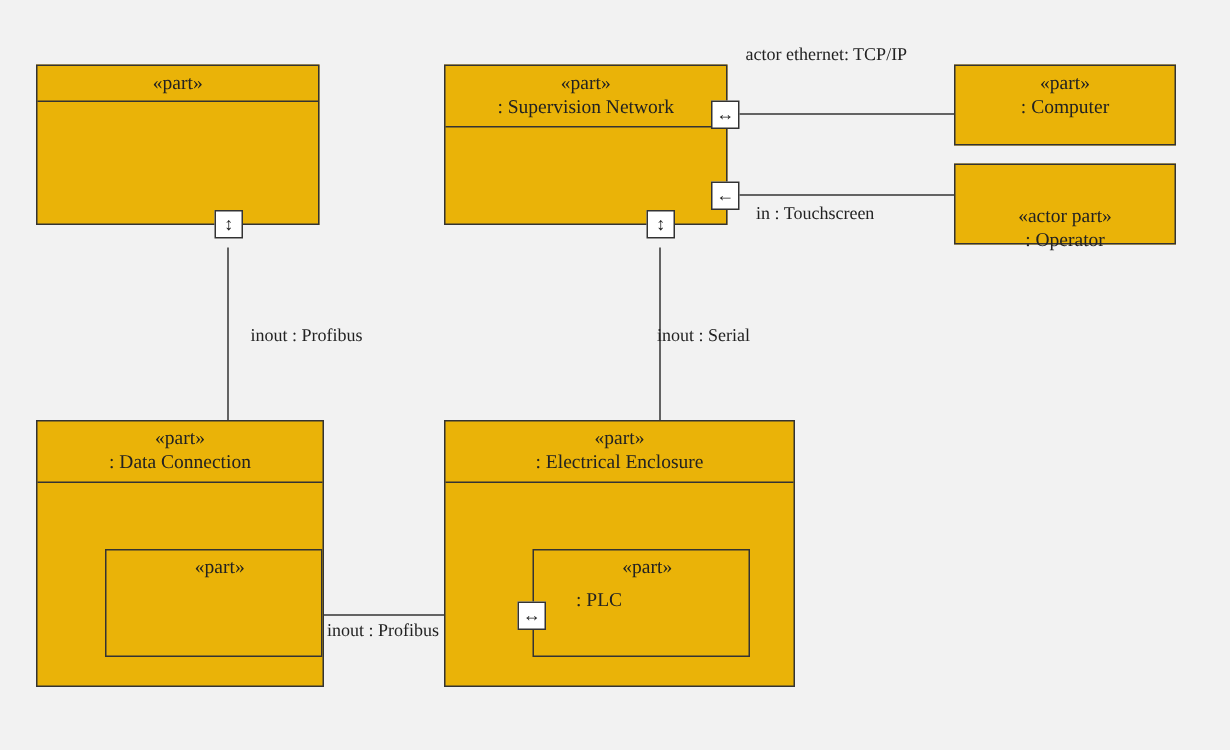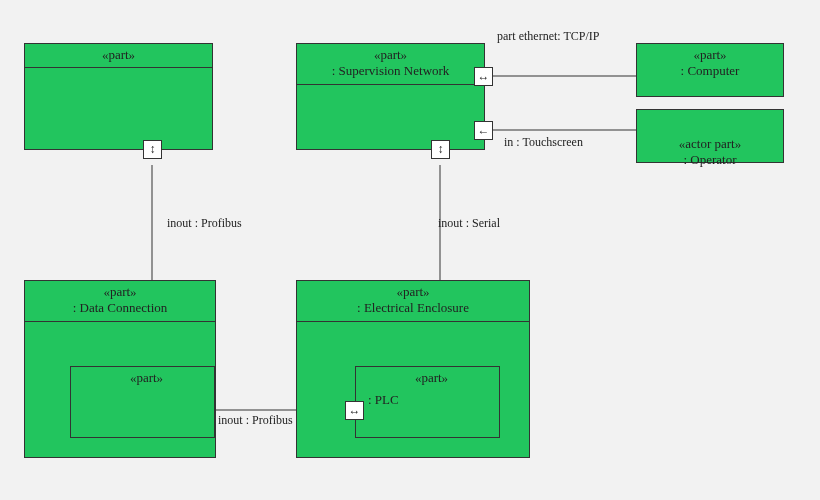--- a/index.html
+++ b/index.html
@@ -8,21 +8,21 @@
     width: 820px;
     height: 500px;
     font-family: "Times New Roman", serif;
     font-size: 13px;
     background: #f2f2f2;
     position: relative;
     color: #222;
   }
   .box {
     position: absolute;
-    background: #22c55e;
+    background: #eab308;
     border: 1px solid #333;
   }
   .hdr {
     border-bottom: 1px solid #333;
     text-align: center;
     padding: 3px 4px 4px 4px;
     line-height: 1.25;
   }
   .stereo { display: block; }
   .name { display: block; }
@@ -117,24 +117,24 @@
 <div class="box" style="left:296px; top:280px; width:232px; height:176px;">
   <div class="hdr">
     <span class="stereo">«part»</span>
     <span class="name">: Electrical Enclosure</span>
   </div>
 </div>
 
 <div class="box" style="left:355px; top:366px; width:143px; height:70px;">
   <div class="hdr" style="border-bottom:none; text-align:left; padding-left:12px;">
     <span class="stereo" style="text-align:center; display:block;">«part»</span>
-    <span class="name" style="padding-top:6px; display:block;">: PLC</span>
+    <span class="name" style="padding-top:6px; display:block;margin-left:16px;">: PLC</span>
   </div>
 </div>
 <div class="port" style="left:345px; top:401px;">
   <span>↔</span>
 </div>
 
-<div class="conn-label" style="left:497px; top:29px;">part ethernet: TCP/IP</div>
+<div class="conn-label" style="left:497px; top:29px;">actor ethernet: TCP/IP</div>
 <div class="conn-label" style="left:504px; top:135px;">in : Touchscreen</div>
 <div class="conn-label" style="left:438px; top:216px;">inout : Serial</div>
 <div class="conn-label" style="left:167px; top:216px;">inout : Profibus</div>
 <div class="conn-label" style="left:218px; top:413px;">inout : Profibus</div>
 
 </body></html>

